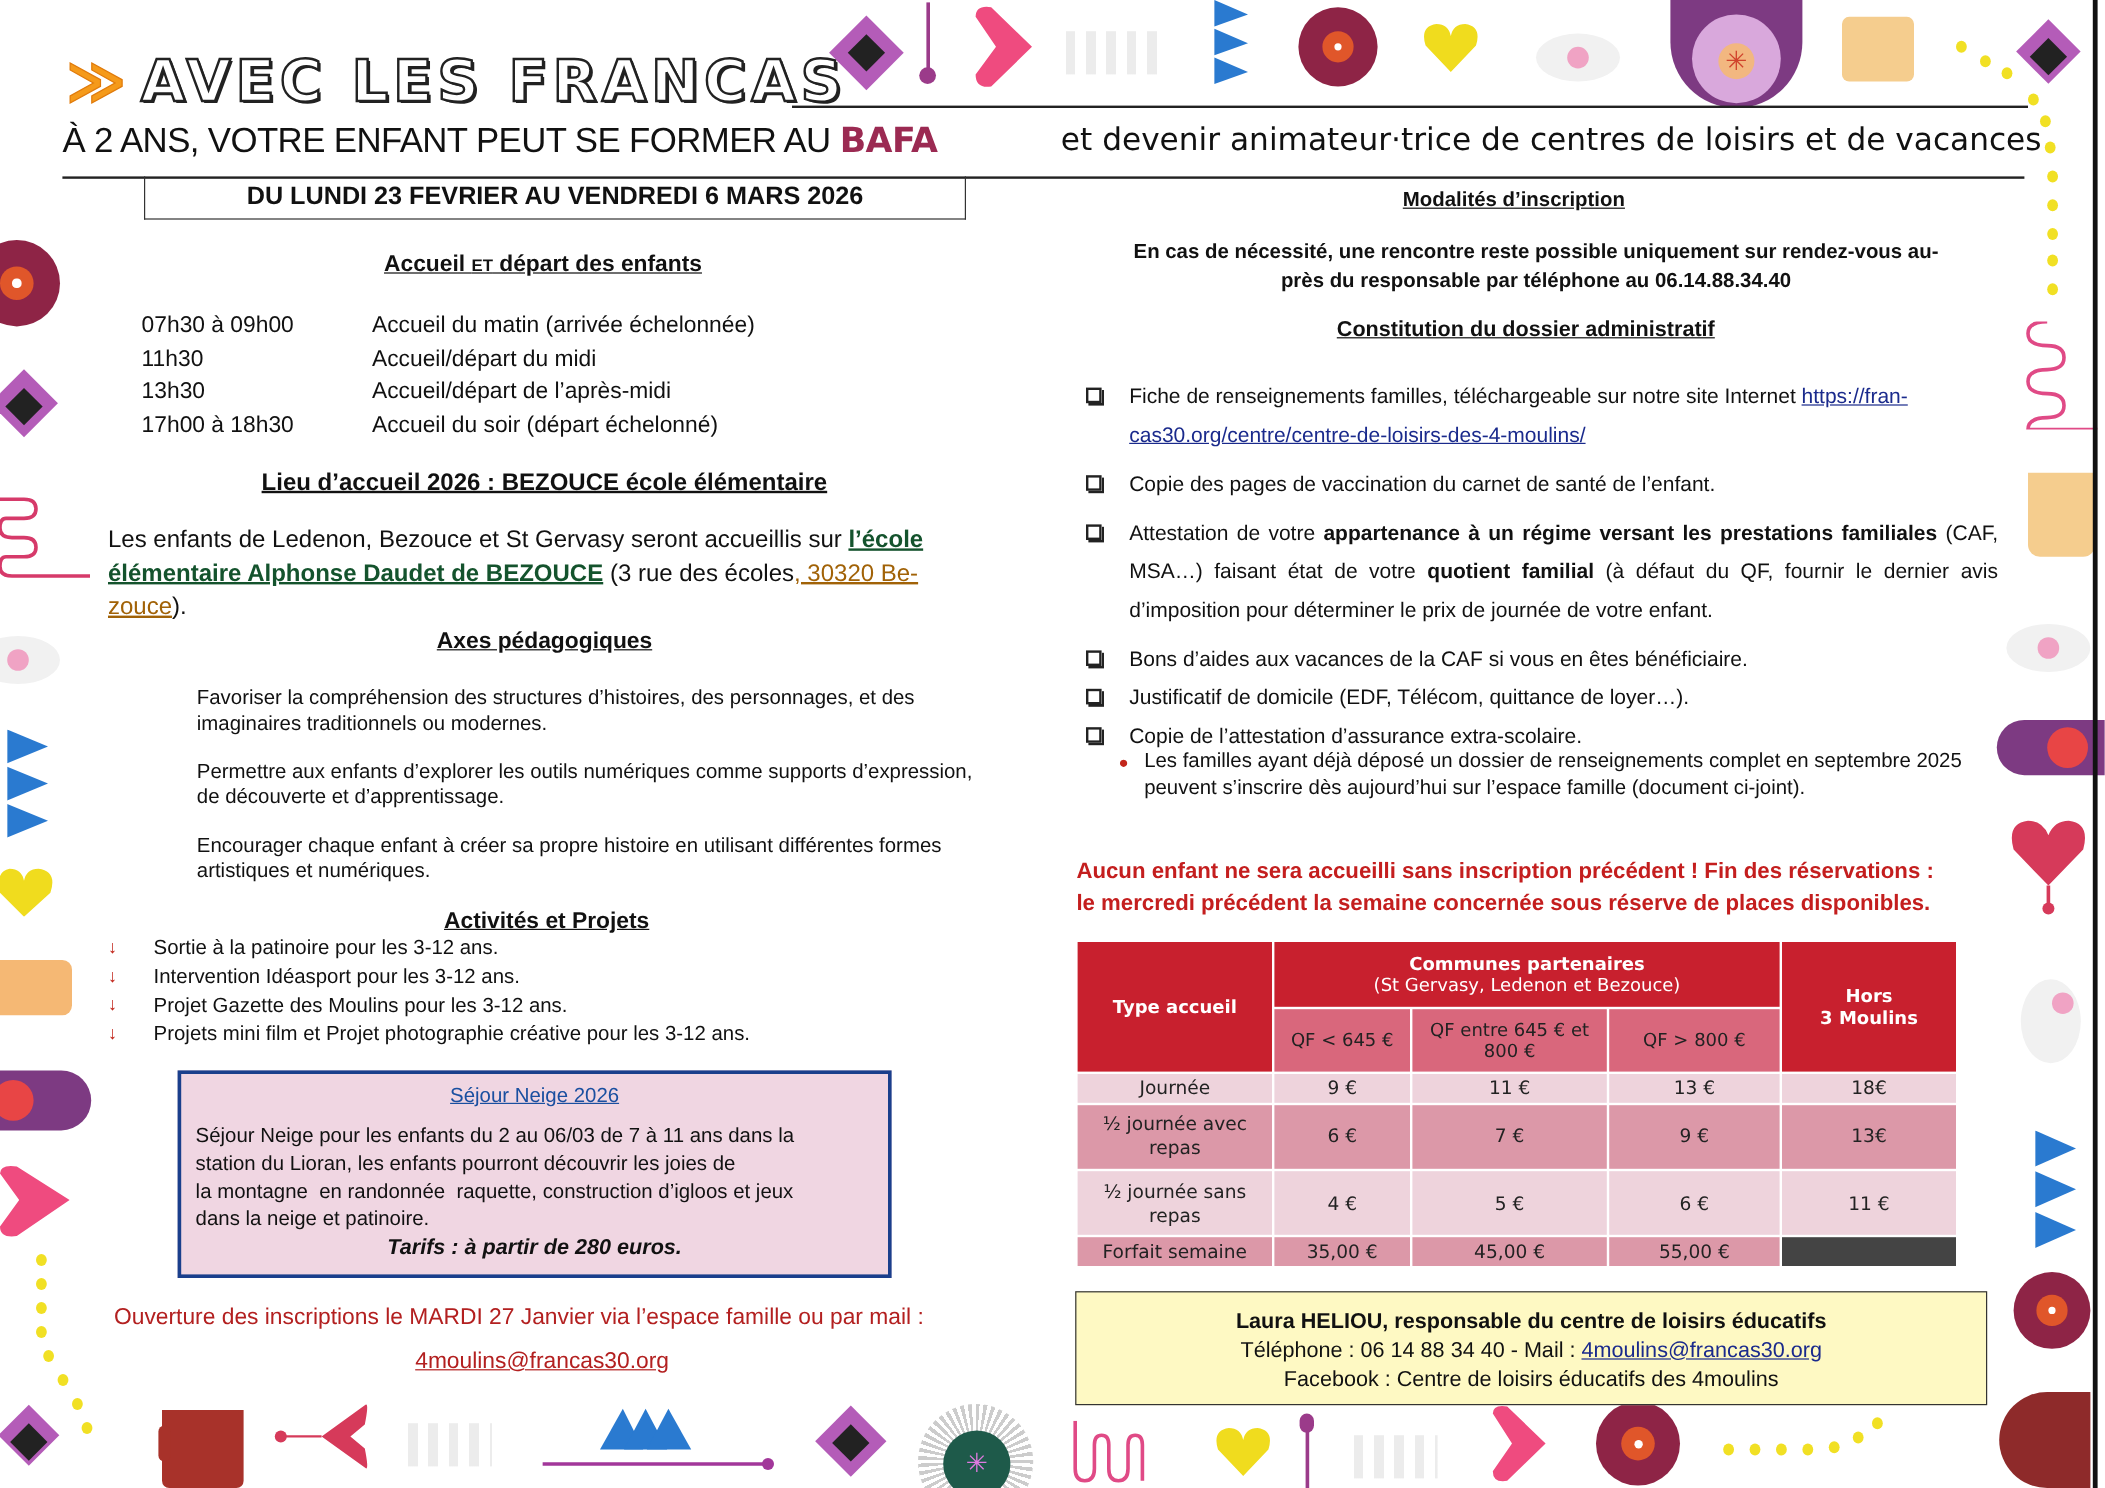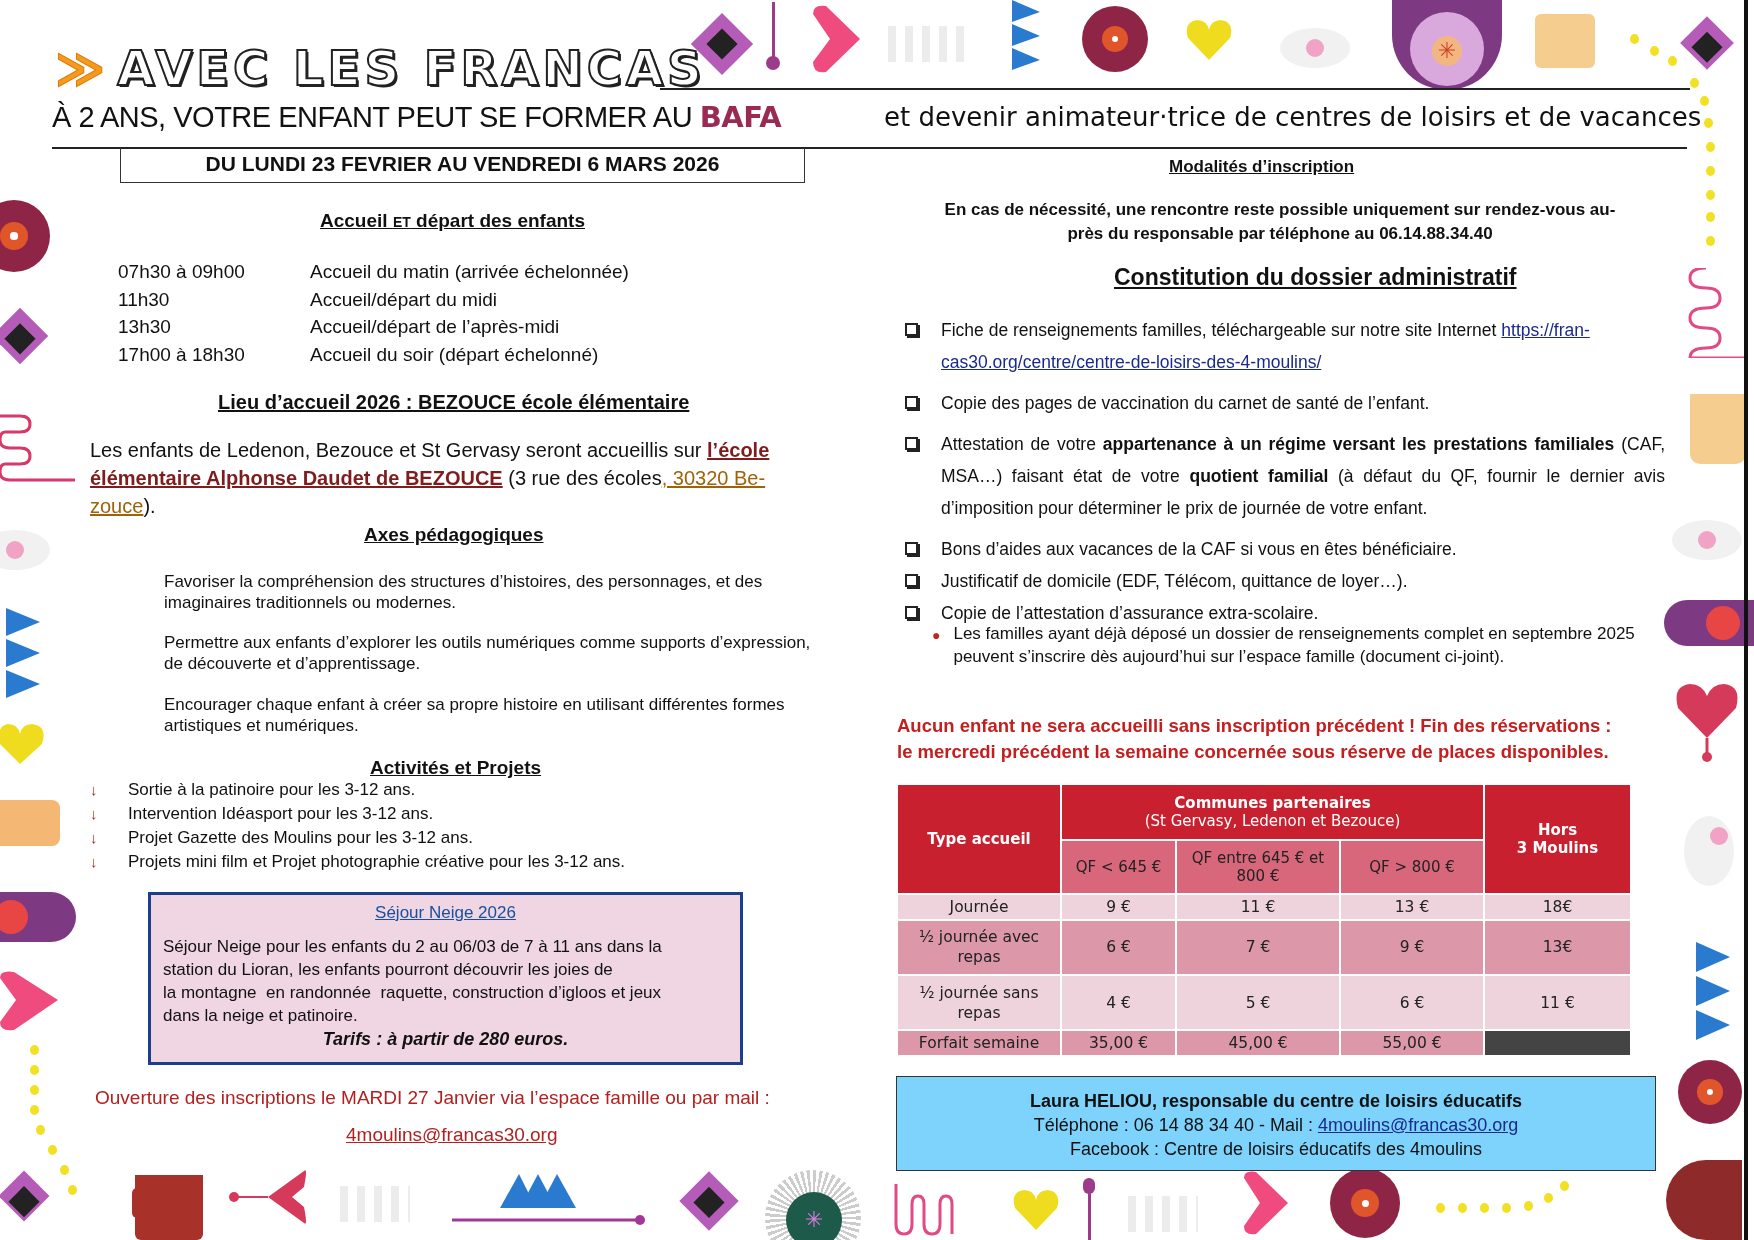--- a/index.html
+++ b/index.html
@@ -18,21 +18,21 @@
 
   .date-box { left: 120px; top: 147px; width: 685px; height: 36px; border: 1.5px solid #333; border-top: none; text-align: center; font-weight: bold; font-size: 21px; line-height: 34px; }
 
   .sec-title { font-weight: bold; text-decoration: underline; font-size: 19px; text-align: center; white-space: nowrap; }
   .small-caps { font-size: 14px; }
   .sched { left: 118px; top: 258px; font-size: 19px; line-height: 27.5px; }
   .sched .row { display: flex; }
   .sched .time { width: 192px; }
   .para { font-size: 20px; line-height: 28px; }
   .para u, .para .link { color: #a16207; text-decoration: underline; }
-  .bold-u { font-weight: bold; text-decoration: underline; color: #7f1d1d; }
+  .bold-u { font-weight: bold; text-decoration: underline; color: #14532d; }
   .axes { left: 164px; font-size: 17px; line-height: 21px; width: 660px; }
   .acts { left: 90px; top: 778px; font-size: 17px; line-height: 24px; }
   .acts .item { display: flex; align-items: center; }
   .acts .arrow { width: 38px; color: #c2261b; font-size: 15px; font-weight: bold; }
 
   .sejour { left: 148px; top: 892px; width: 595px; height: 173px; background: #f0d6e2; border: 3px solid #1a3f8c; padding: 8px 12px; }
   .sejour .st { text-align: center; color: #1a4fa0; text-decoration: underline; font-size: 17px; margin-bottom: 12px; }
   .sejour .body { font-size: 17px; line-height: 23px; }
   .sejour .tarif { text-align: center; font-weight: bold; font-style: italic; font-size: 18px; margin-top: 2px; }
 
@@ -51,21 +51,21 @@
   .warning { left: 897px; top: 713px; font-size: 18.5px; font-weight: bold; color: #c41e1e; line-height: 26px; white-space: nowrap; }
 
   table.tarifs { position: absolute; left: 896px; top: 783px; width: 736px; height: 274px; border-collapse: separate; border-spacing: 2px; font-family: "DejaVu Sans", sans-serif; font-size: 15.5px; text-align: center; }
   .tarifs th { background: #c8202e; color: #fff; font-weight: bold; font-size: 15px; }
   .tarifs th.sub { background: #d9677c; color: #222; font-weight: normal; }
   .tarifs td { color: #222; }
   .tarifs tr.light td { background: #eed3dc; }
   .tarifs tr.dark td { background: #dc98a8; }
   .tarifs td.dim { background: #444 !important; }
 
-  .contact { left: 896px; top: 1076px; width: 760px; height: 95px; background: #7dd3fc; border: 1.5px solid #333; text-align: center; font-size: 18px; line-height: 24px; padding-top: 12px; }
+  .contact { left: 896px; top: 1076px; width: 760px; height: 95px; background: #fef9c3; border: 1.5px solid #333; text-align: center; font-size: 18px; line-height: 24px; padding-top: 12px; }
   .contact .name { font-weight: bold; }
   .contact .link { color: #1a2a8c; text-decoration: underline; }
 
   
   .diamond { position: absolute; width: 44px; height: 44px; background: #b45cb8; transform: rotate(45deg); }
   .diamond::after { content: ""; position: absolute; left: 11px; top: 11px; width: 22px; height: 22px; background: #222; }
   .sun { position: absolute; border-radius: 50%; background: #8e2446; }
   .sun::before { content: ""; position: absolute; left: 30%; top: 30%; width: 40%; height: 40%; border-radius: 50%; background: #e0562a; }
   .sun::after { content: ""; position: absolute; left: 45%; top: 45%; width: 10%; height: 10%; border-radius: 50%; background: #fff; }
   .ydot { position: absolute; width: 9px; height: 10px; border-radius: 50%; background: #f1e024; }
@@ -272,21 +272,21 @@
 </div>
 
 <div class="abs open-line">Ouverture des inscriptions le MARDI 27 Janvier via l’espace famille ou par mail :</div>
 <div class="abs open-mail">4moulins@francas30.org</div>
 
 <div class="abs sec-title" style="left:1169px;top:157px;font-size:17px;">Modalités d’inscription</div>
 <div class="abs right-text" style="left:895px;top:198px;width:770px;text-align:center;font-weight:bold;line-height:24px;">
   <div>En cas de nécessité, une rencontre reste possible uniquement sur rendez-vous au-</div>
   <div>près du responsable par téléphone au 06.14.88.34.40</div>
 </div>
-<div class="abs sec-title" style="left:1114px;top:264px;font-size:23px;">Constitution du dossier administratif</div>
+<div class="abs sec-title" style="left:1114px;top:264px;font-size:18px;">Constitution du dossier administratif</div>
 
 <div class="abs check-list">
   <div class="ci">
     <div class="box"><span></span></div>
     <div class="txt"><span>Fiche de renseignements familles, téléchargeable sur notre site Internet </span><span class="link">https://fran-</span><br><span class="link">cas30.org/centre/centre-de-loisirs-des-4-moulins/</span></div>
   </div>
   <div class="ci">
     <div class="box"><span></span></div>
     <div class="txt">Copie des pages de vaccination du carnet de santé de l’enfant.</div>
   </div>

